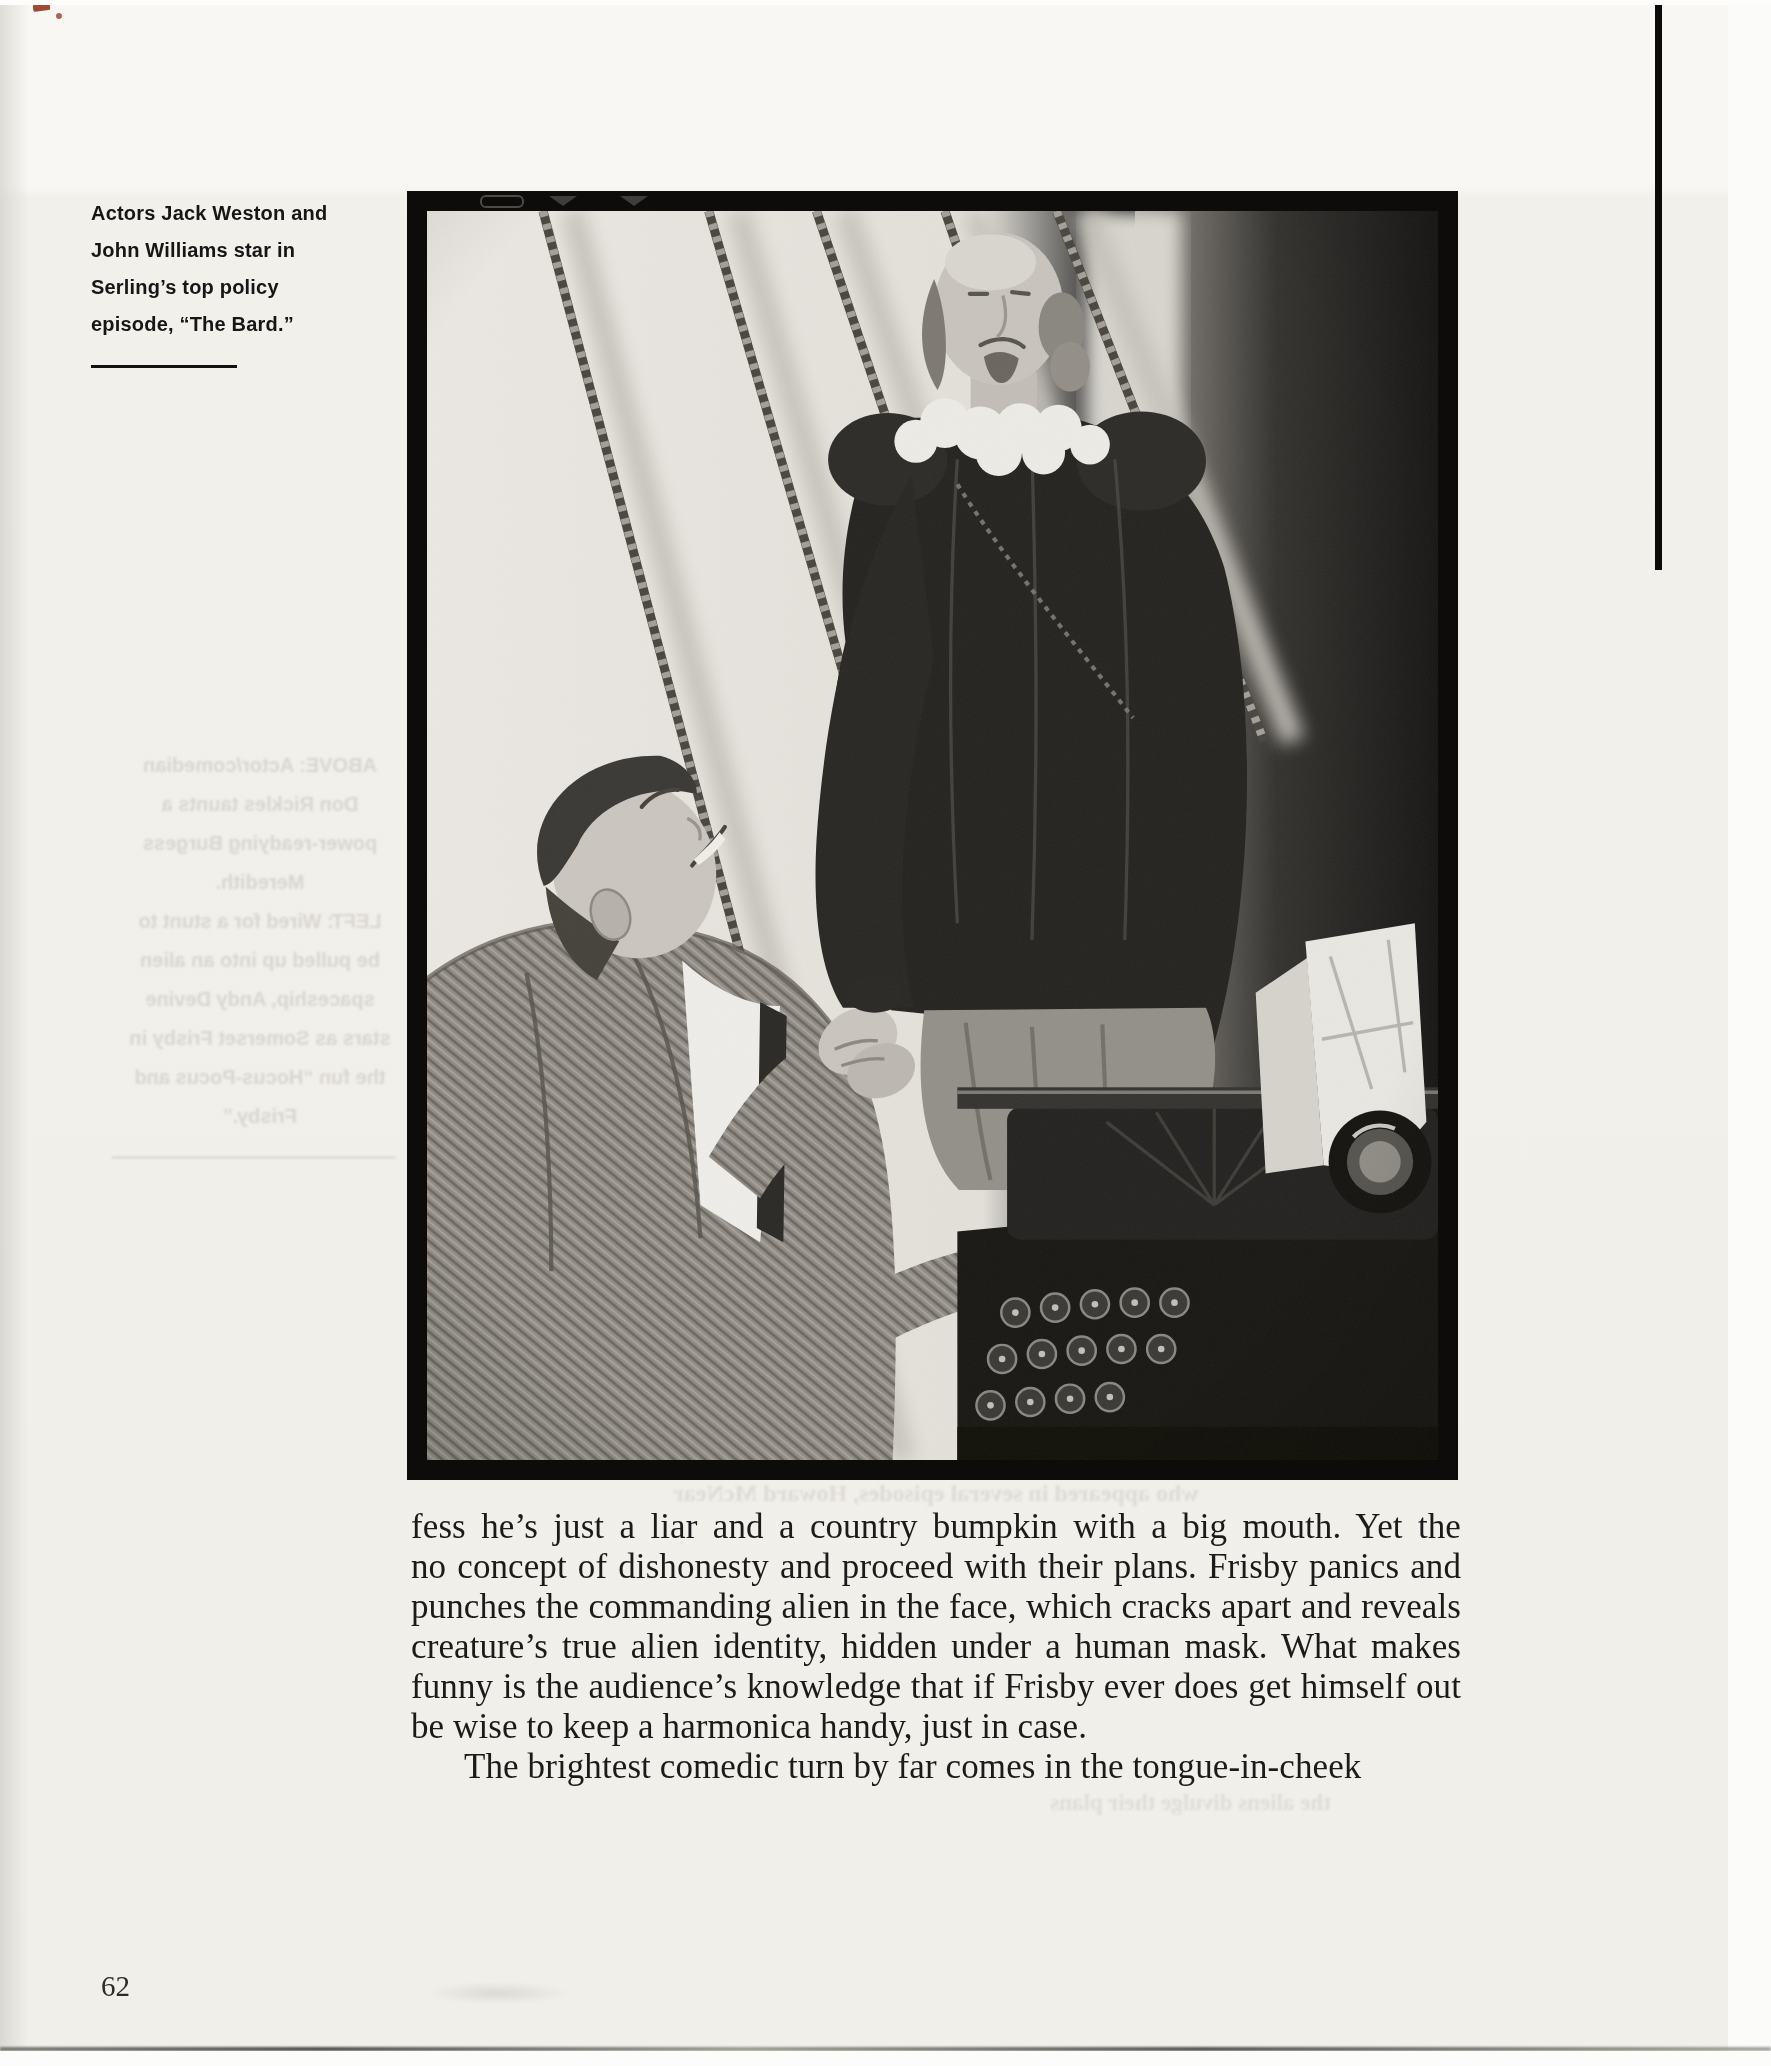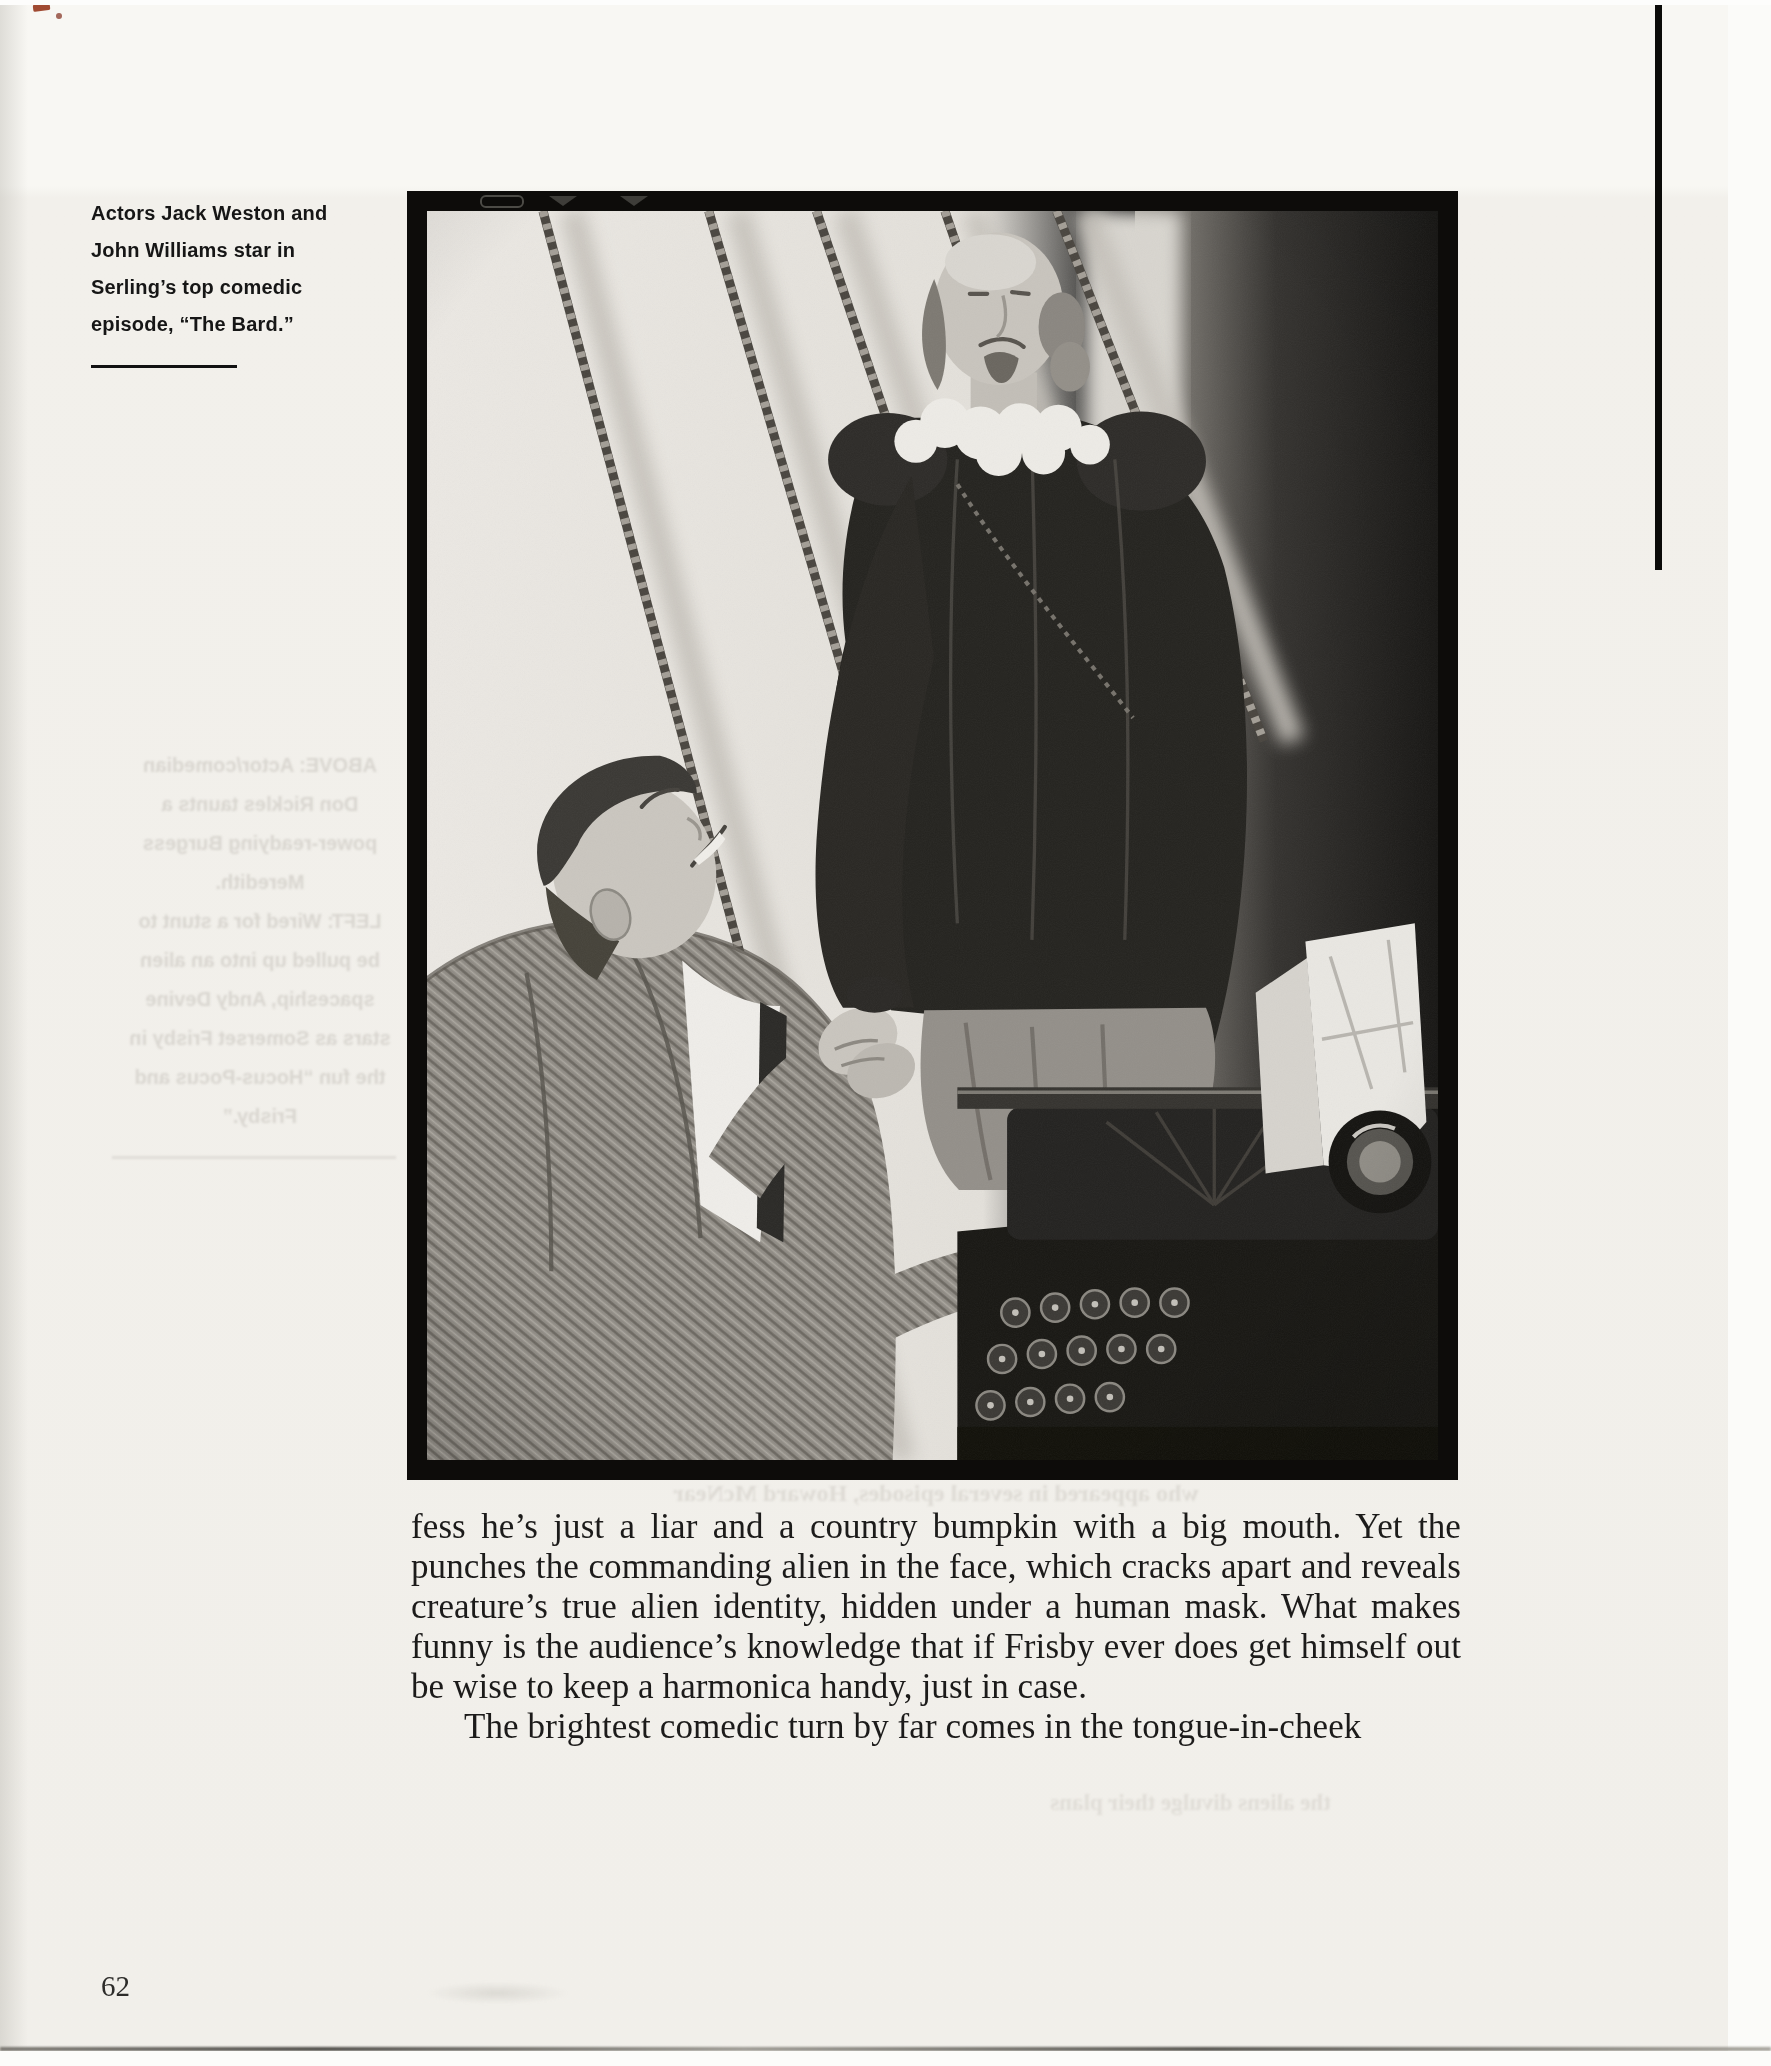--- a/index.html
+++ b/index.html
@@ -59,21 +59,21 @@
 <body>
 
 <div class="page">
 
   <div class="speck1"></div>
   <div class="speck2"></div>
 
   <div class="caption">
     <div class="caption-line">Actors Jack Weston and</div>
     <div class="caption-line">John Williams star in</div>
-    <div class="caption-line">Serling’s top comedic</div>
+    <div class="caption-line">Serling’s top policy</div>
     <div class="caption-line">episode, “The Bard.”</div>
     <div class="caption-rule"></div>
   </div>
 
   <div class="bleed-caption mirror">
     <div class="bline">ABOVE: Actor/comedian</div>
     <div class="bline">Don Rickles taunts a</div>
     <div class="bline">power-readying Burgess</div>
     <div class="bline">Meredith.</div>
     <div class="bline">LEFT: Wired for a stunt to</div>
@@ -293,20 +293,21 @@
 
       <rect width="1220" height="1508" fill="url(#vig)"></rect>
       <rect width="1220" height="1508" filter="url(#grainF)" opacity="0.06"></rect>
     </svg>
   </figure>
 
   <div class="bleed-underphoto mirror">who appeared in several episodes, Howard McNear</div>
 
   <div class="body-text">
     <div class="jline">fess he’s just a liar and a country bumpkin with a big mouth. Yet the aliens have</div>
+    <div class="jline">no concept of dishonesty and proceed with their plans. Frisby panics and</div>
     <div class="jline">punches the commanding alien in the face, which cracks apart and reveals the</div>
     <div class="jline">creature’s true alien identity, hidden under a human mask. What makes this so</div>
     <div class="jline">funny is the audience’s knowledge that if Frisby ever does get himself out of this</div>
     <div class="rline">be wise to keep a harmonica handy, just in case.</div>
     <div class="rline indent">The brightest comedic turn by far comes in the tongue-in-cheek quality of</div>
   </div>
 
   <div class="bleed-fragment mirror">the aliens divulge their plans</div>
   <div class="smudge"></div>
 

